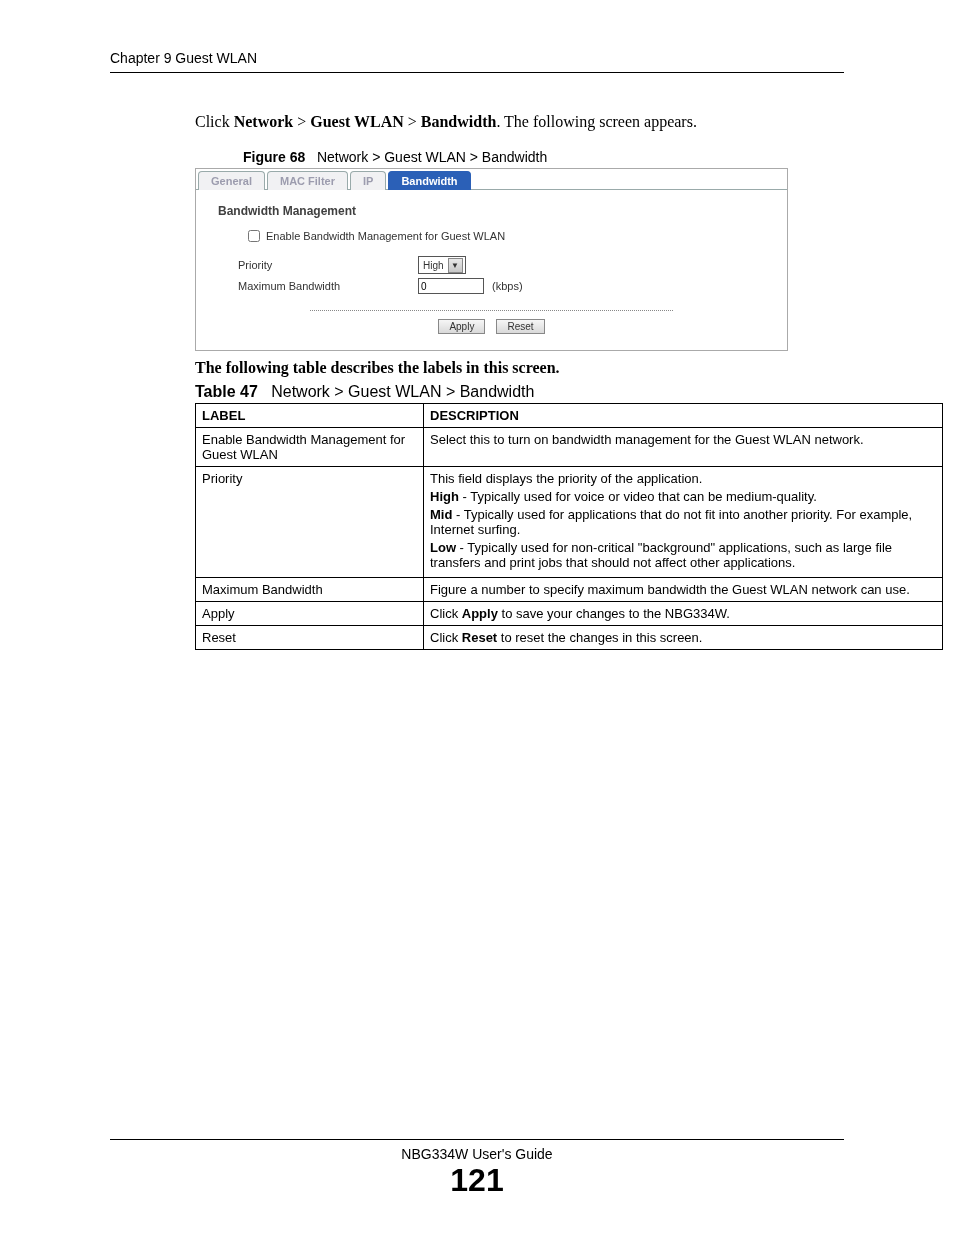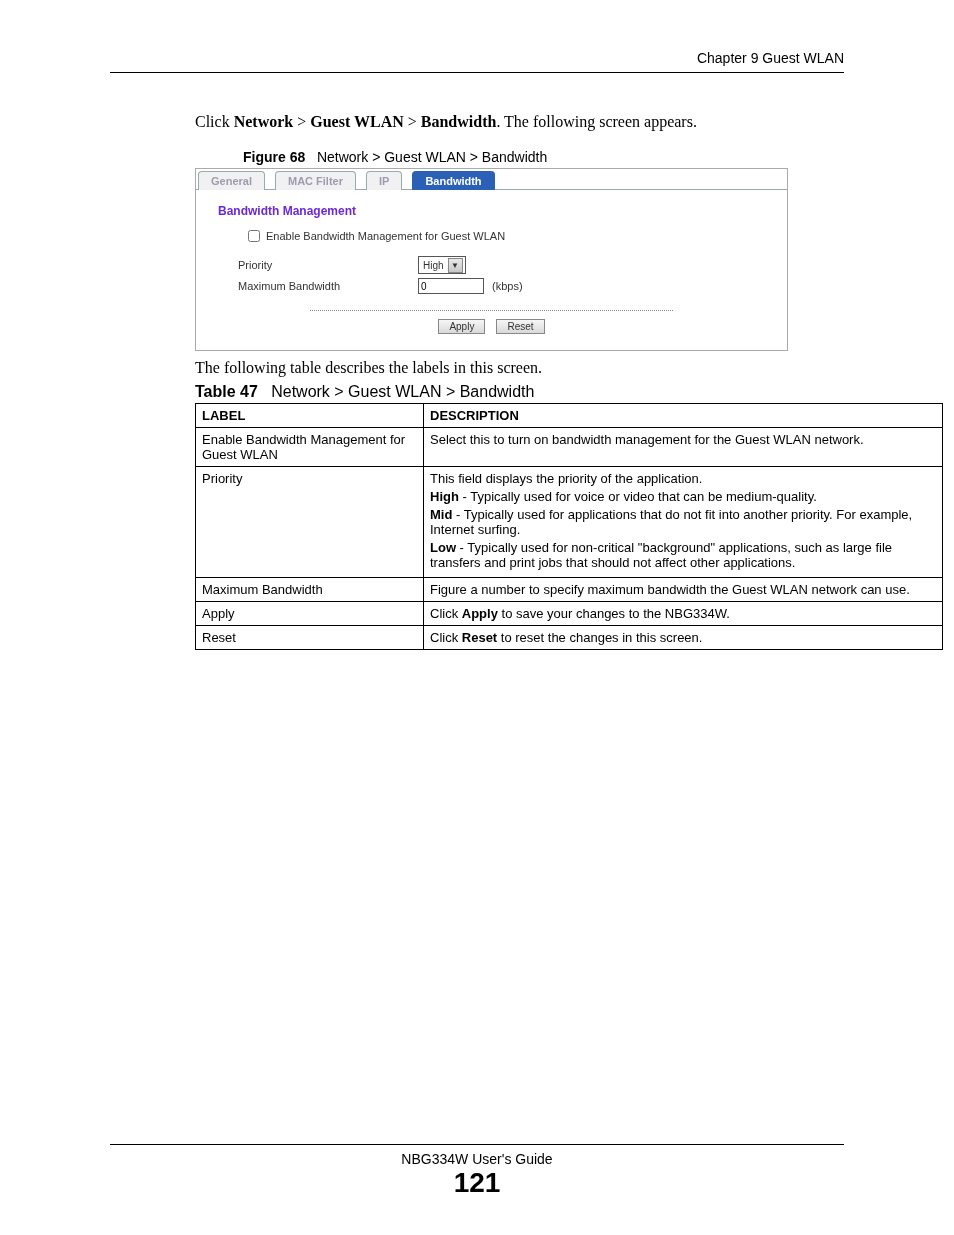--- a/index.html
+++ b/index.html
@@ -10,21 +10,20 @@
     color: #000;
   }
   .page {
     width: 954px;
     height: 1235px;
     position: relative;
     box-sizing: border-box;
     padding: 50px 110px 40px 110px;
   }
   .header-right {
-    text-align: right;
     font-size: 14px;
     margin-bottom: 6px;
   }
   .hr-top {
     border: none;
     border-top: 1.5px solid #000;
     margin: 0 0 40px 0;
   }
   .intro {
     font-family: "Times New Roman", Times, serif;
@@ -43,21 +42,21 @@
     background: #fff;
     font-family: Tahoma, Verdana, sans-serif;
     font-size: 11px;
     color: #333;
   }
   .tabbar {
     display: flex;
     align-items: flex-end;
     background: #fff;
     padding: 2px 2px 0 2px;
-    gap: 10px;
+    gap: 2px;
   }
   .tab {
     border: 1px solid #9aa;
     border-bottom: none;
     border-radius: 4px 4px 0 0;
     padding: 3px 12px;
     background: #f1f1f3;
     color: #9c9cae;
     font-weight: bold;
     font-size: 11px;
@@ -69,21 +68,21 @@
     border-color: #2b60b7;
   }
   .tab-underline {
     border-bottom: 1px solid #9aa;
     margin-top: -1px;
   }
   .panel {
     padding: 10px 14px 16px 14px;
   }
   .section-title {
-    color: #6d28d9;
+    color: #404040;
     font-weight: bold;
     font-size: 12px;
     margin: 4px 0 12px 8px;
   }
   .form-row {
     display: flex;
     align-items: center;
     margin: 4px 0 4px 28px;
     font-size: 11px;
   }
@@ -143,20 +142,21 @@
     font-size: 10px;
     padding: 1px 10px;
     margin: 0 4px;
     cursor: pointer;
     color:#333;
   }
   .after-text {
     font-family: "Times New Roman", Times, serif;
     font-size: 16px;
     margin: 8px 0 6px 85px;
+    font-weight: bold;
   }
   .table-caption {
     font-size: 16px;
     margin: 0 0 2px 85px;
   }
   table.desc-table {
     border-collapse: collapse;
     width: 748px;
     margin-left: 85px;
     font-size: 13px;
@@ -188,21 +188,21 @@
   .footer-row {
     display: flex;
     justify-content: space-between;
     align-items: center;
     flex-direction: column;
   }
   .footer-left {
     font-size: 14px;
   }
   .footer-right {
-    font-size: 28px;
+    font-size: 32px;
     font-weight: bold;
   }
   input[type="checkbox"].cb {
     width: 12px;
     height: 12px;
     margin: 0;
   }
 </style>
 </head>
 <body>

